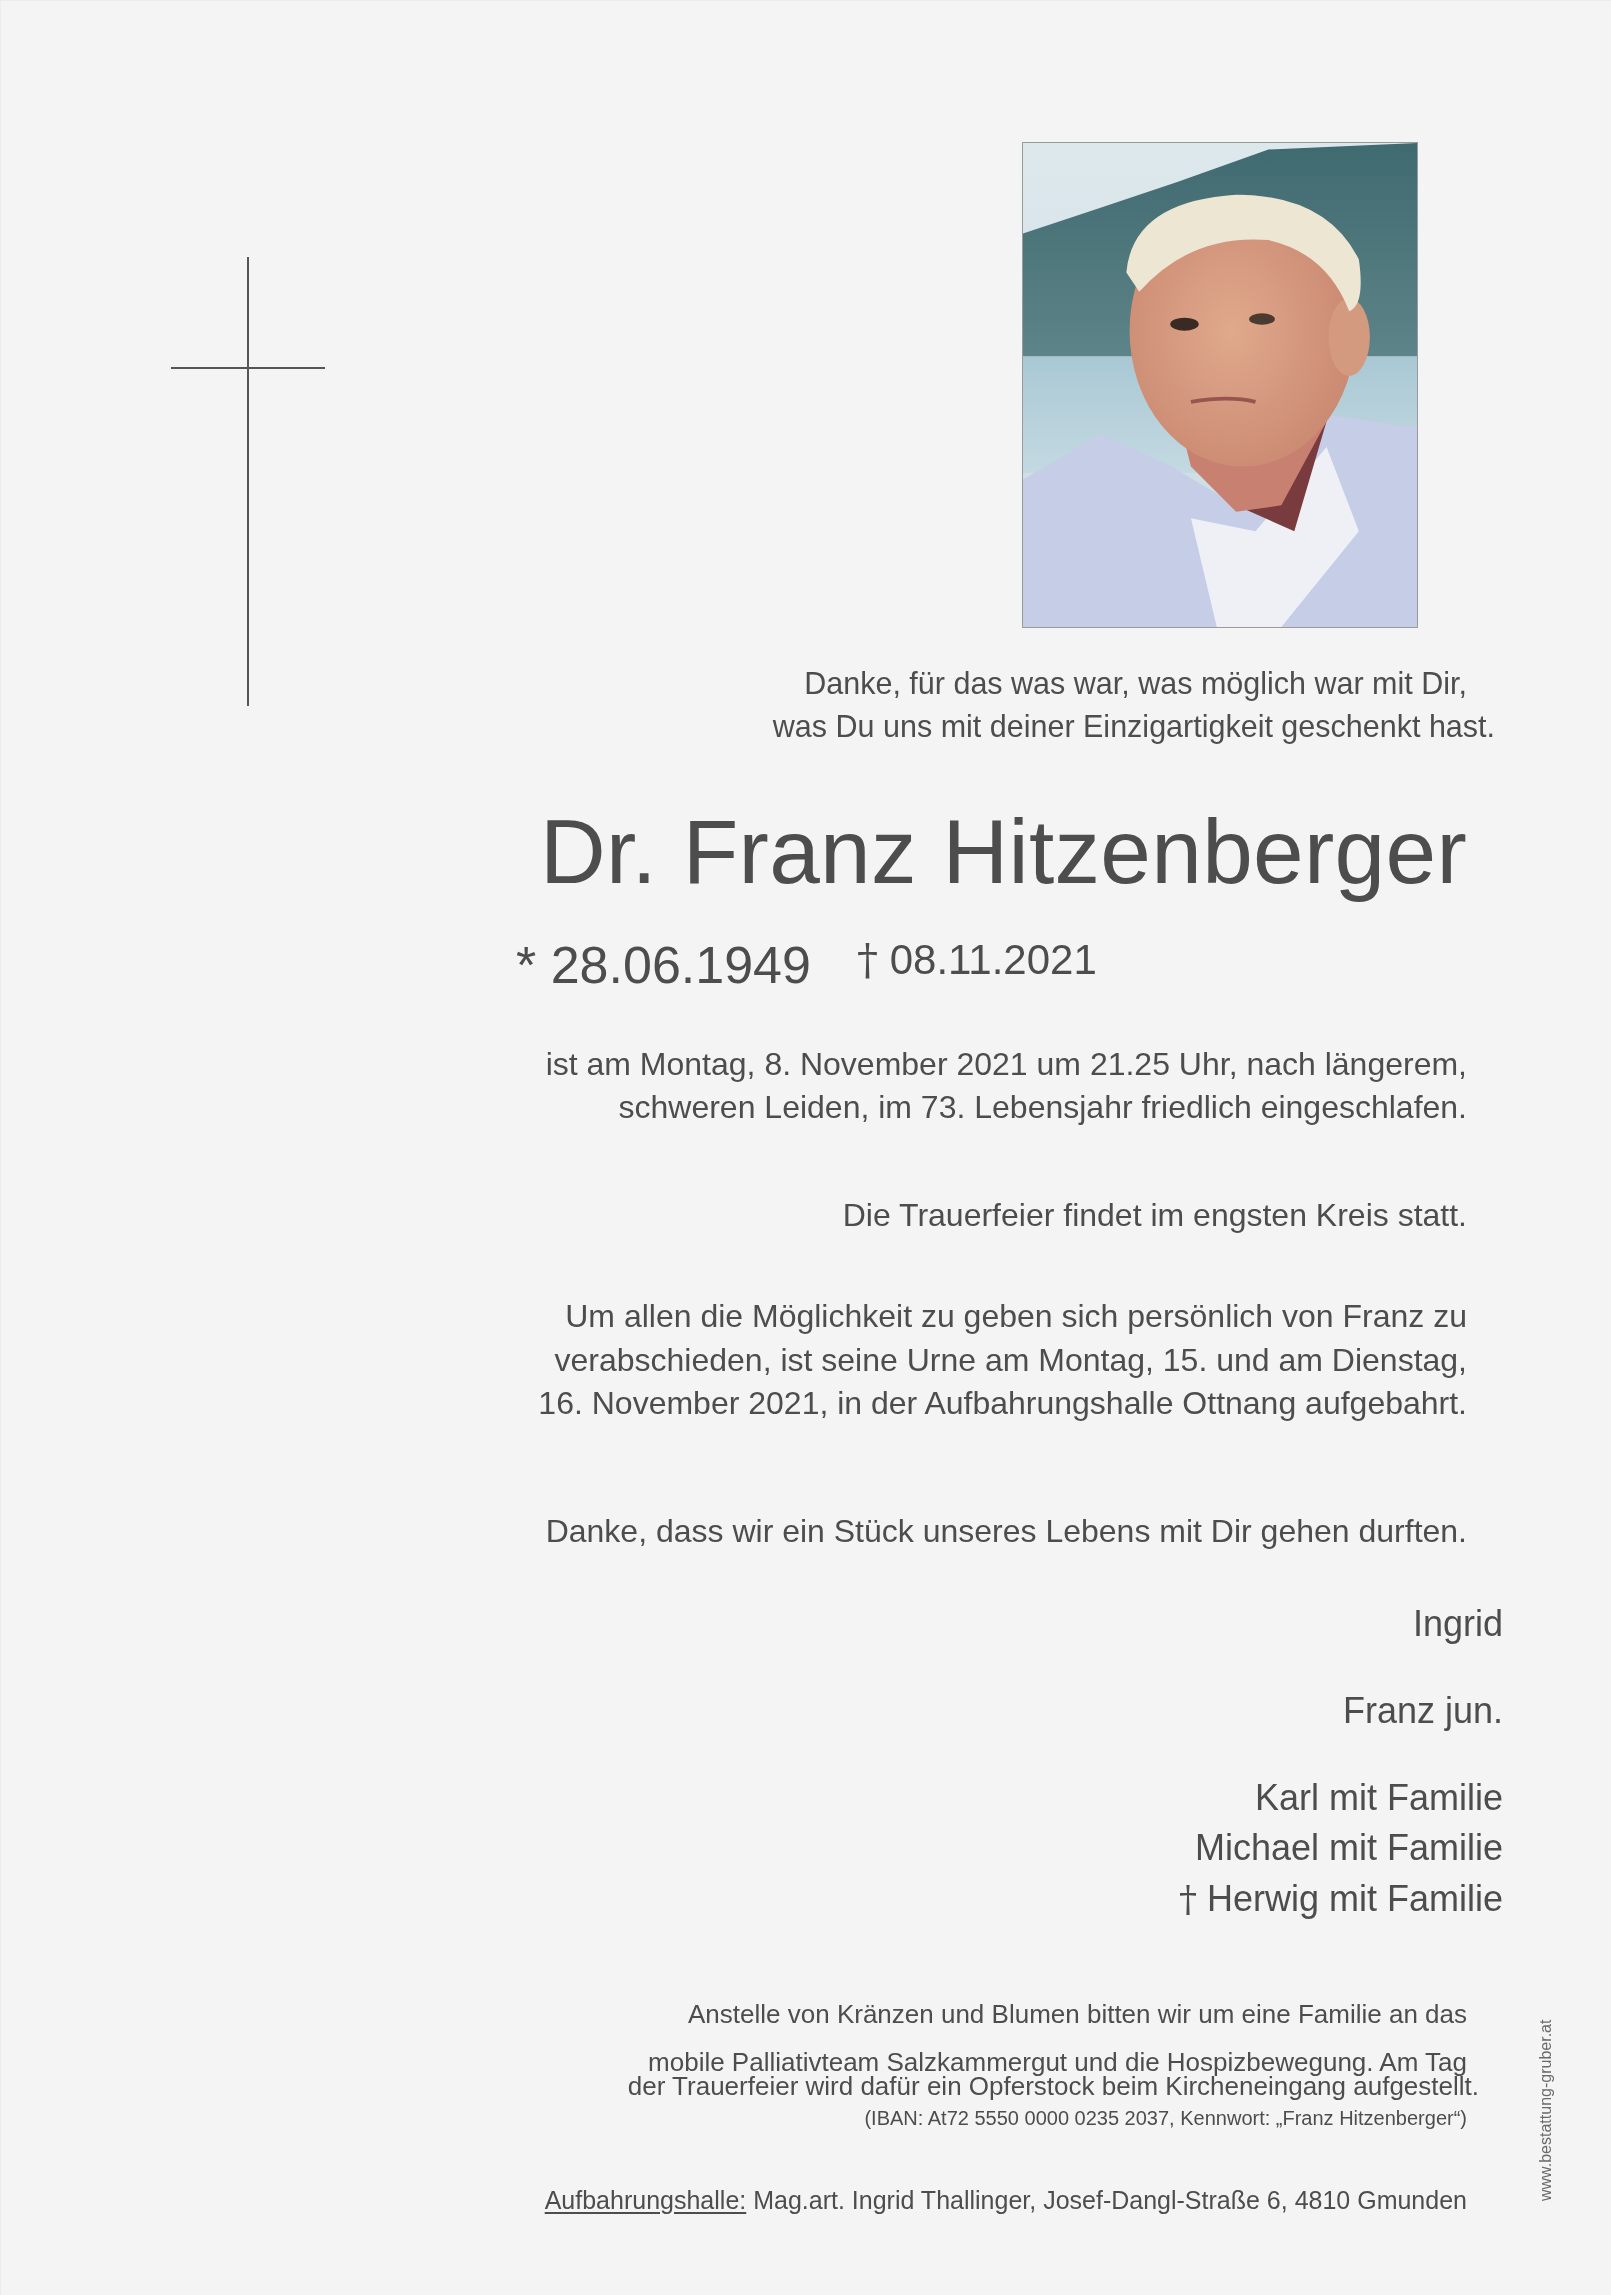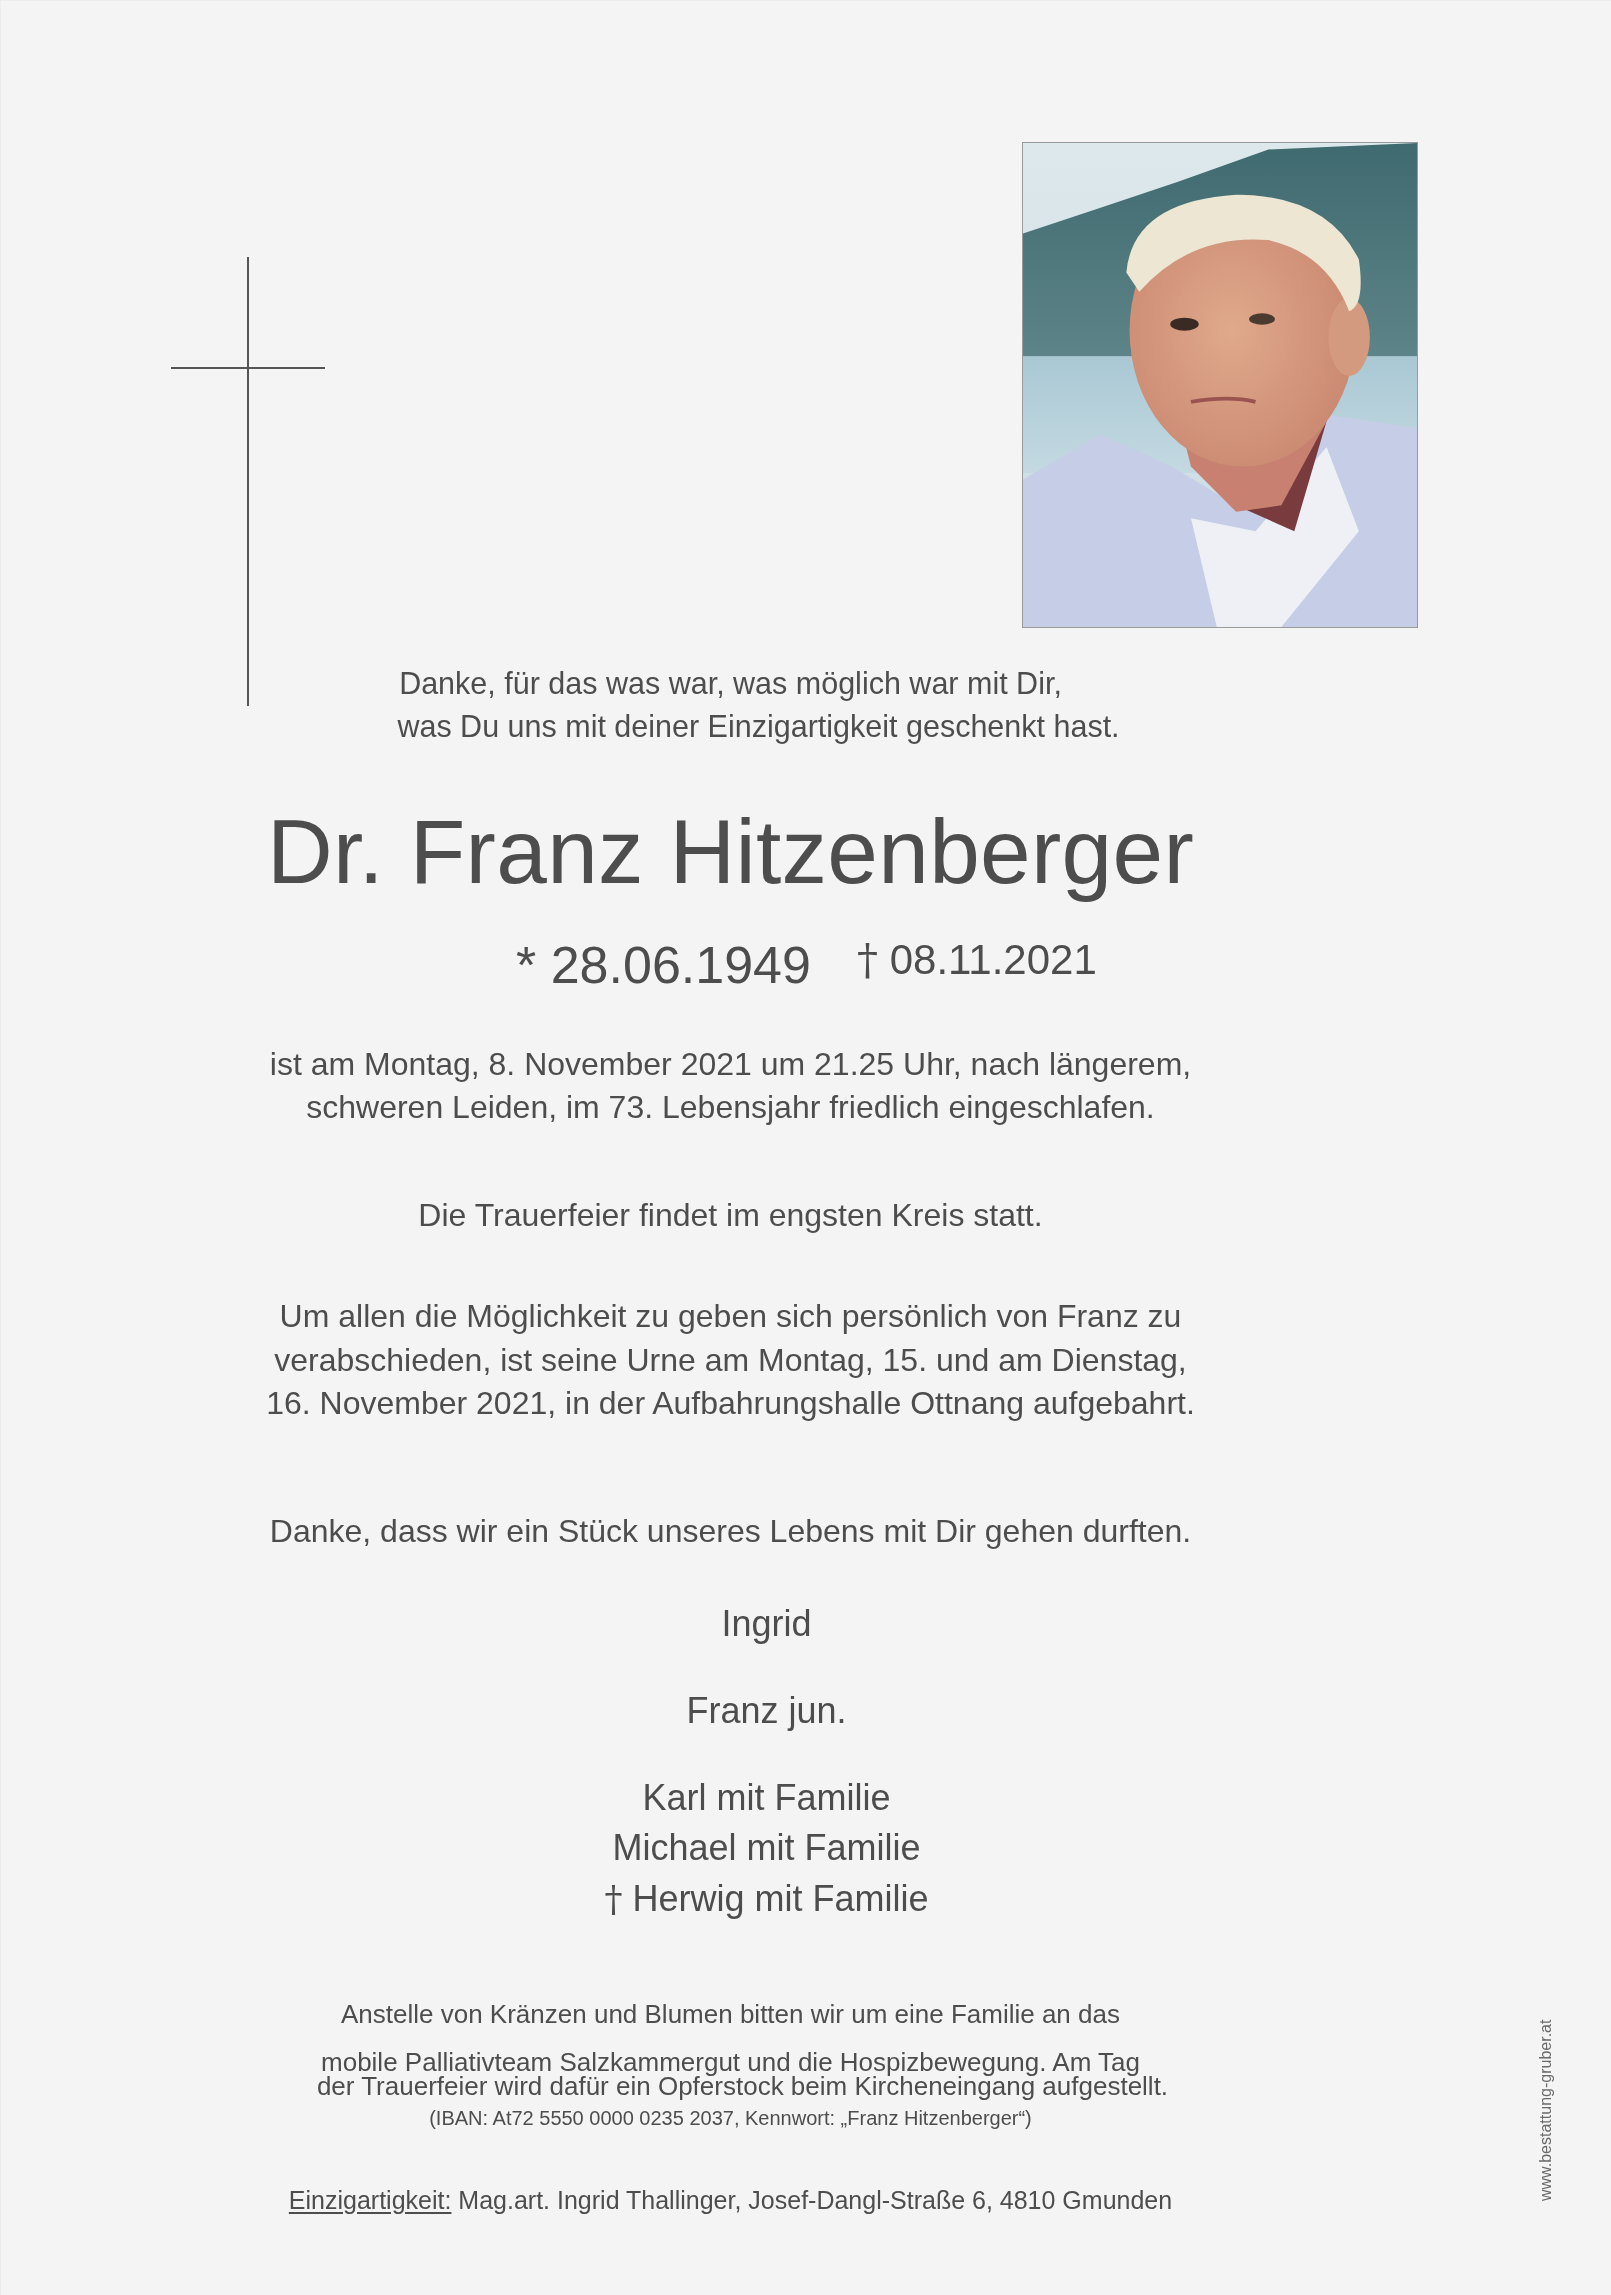--- a/index.html
+++ b/index.html
@@ -26,22 +26,22 @@
     }
     .photo {
       position: absolute; left: 1022px; top: 142px; width: 396px; height: 486px;
       border: 0.6px solid #9a9a9a;
       overflow: hidden;
       box-sizing: border-box;
       background: #bfd7e4;
     }
     .photo svg { display: block; width: 100%; height: 100%; }
     .line {
-      position: absolute; left: 1px; width: 1459px;
-      text-align: center; white-space: nowrap;
+      position: absolute; left: 8px; width: 1459px;
+      text-align: right; white-space: nowrap;
     }
     .quote { font-size: 30.5px; }
     .name { font-size: 91px; letter-spacing: 0.3px; }
     .body-text { font-size: 32px; }
     .family { font-size: 36px; padding-left: 36px; }
     .donation { font-size: 26px; }
     .iban { font-size: 20px; }
     .condolence { font-size: 25px; }
     .condolence .label { text-decoration: underline; text-underline-offset: 3.2px; }
     .birth { position: absolute; left: 516px; top: 935px; font-size: 52px; white-space: nowrap; }
@@ -145,17 +145,17 @@
   <span class="dagger">†</span>
   <span>Herwig mit Familie</span>
 </div>
 
 <div class="line donation" style="top:1999px;">Anstelle von Kränzen und Blumen bitten wir um eine Familie an das</div>
 <div class="line donation" style="top:2035px;margin-top:12px;">mobile Palliativteam Salzkammergut und die Hospizbewegung. Am Tag</div>
 <div class="line donation" style="top:2071px;padding-left:12px;">der Trauerfeier wird dafür ein Opferstock beim Kircheneingang aufgestellt.</div>
 <div class="line iban" style="top:2107px;">(IBAN: At72 5550 0000 0235 2037, Kennwort: „Franz Hitzenberger“)</div>
 
 <div class="line condolence" style="top:2186px;">
-  <span class="label">Einzigartigkeit:</span><span> Mag.art. Ingrid Thallinger, Josef-Dangl-Straße 6, 4810 Gmunden</span>
+  <span class="label">Aufbahrungshalle:</span><span> Mag.art. Ingrid Thallinger, Josef-Dangl-Straße 6, 4810 Gmunden</span>
 </div>
 
 <div class="website">www.bestattung-gruber.at</div>
 
 
 </body></html>

